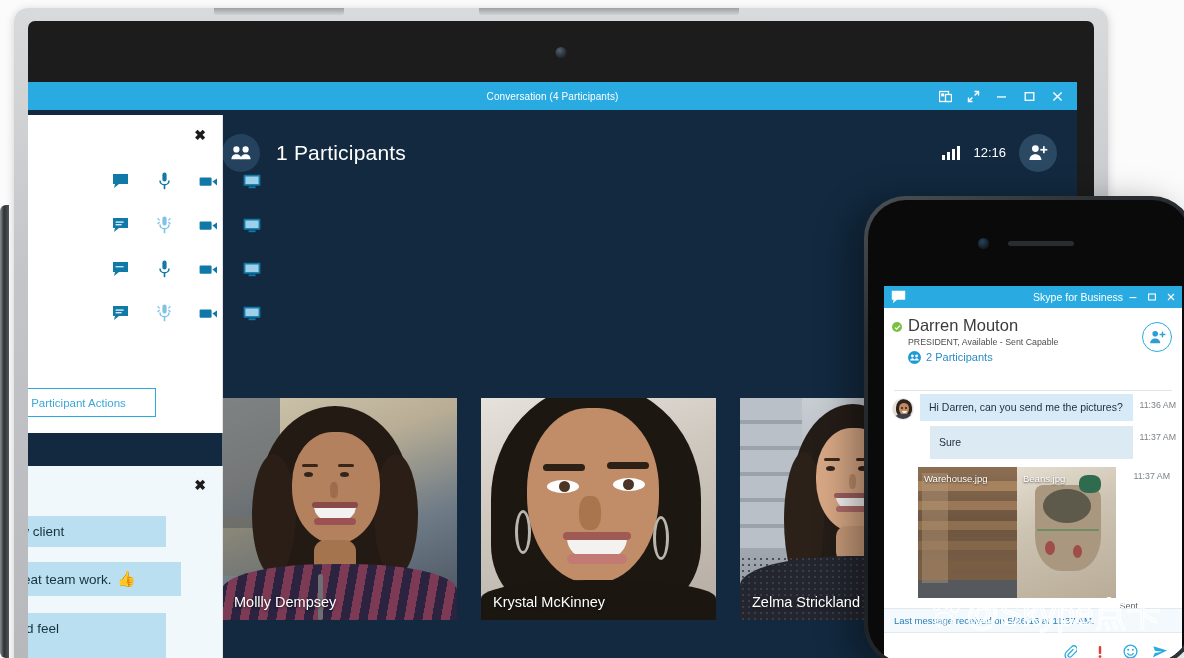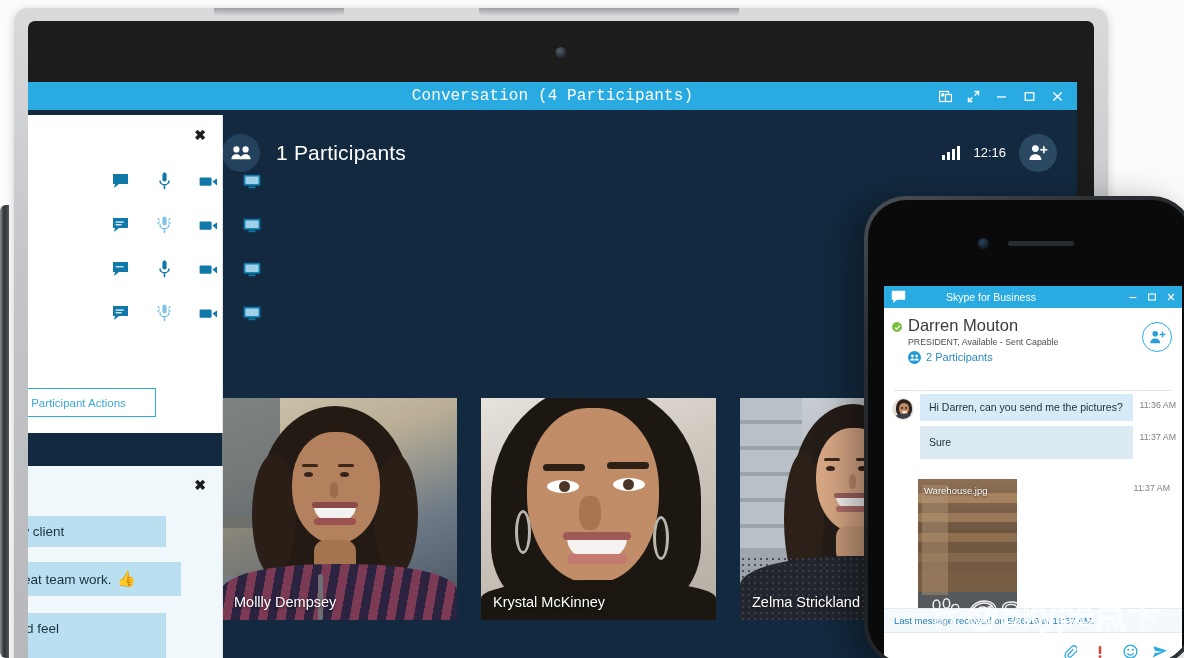--- a/index.html
+++ b/index.html
@@ -37,21 +37,21 @@
   #laptop-screen {
     position: absolute; left: 0px; top: 61px; width: 1049px; height: 597px;
     background: #12293f; overflow: hidden;
   }
 
   
   #titlebar {
     position: absolute; left: 0; top: 0; width: 100%; height: 28px;
     background: #29abe2; display: flex; align-items: center; justify-content: center;
   }
-  #titlebar-text { color: #fff; font-size: 16px; letter-spacing: .1px; font-family: Liberation Mono, monospace; }
+  #titlebar-text { color: #fff; font-size: 10px; letter-spacing: .1px; }
   #titlebar-controls { position: absolute; right: 6px; top: 0; height: 28px; display: flex; align-items: center; gap: 0px; }
   .tb-btn {
     width: 28px; height: 28px; display: flex; align-items: center; justify-content: center;
     color: #fff; font-size: 12px; cursor: pointer;
   }
   .tb-btn svg { display: block; }
 
   
   #conv-header {
     position: absolute; left: 0; top: 28px; width: 100%; height: 85px;
@@ -150,21 +150,21 @@
     position: absolute; left: 16px; top: 86px; width: 298px; height: 384px;
     background: #fff; overflow: hidden;
   }
 
   
   #p-titlebar {
     position: absolute; left: 0; top: 0; width: 100%; height: 22px; background: #29abe2;
     display: flex; align-items: center;
   }
   #p-titlebar-logo { margin-left: 6px; width: 16px; height: 16px; display: flex; align-items: center; justify-content: center; }
-  #p-titlebar-text { flex: 1; text-align: left; color: #fff; font-size: 10.5px; padding-left: 40px; }
+  #p-titlebar-text { flex: 1; text-align: right; color: #fff; font-size: 10.5px; padding-left: 40px; }
   #p-titlebar-controls { display: flex; align-items: center; gap: 0; margin-right: 2px; }
   .p-tb-btn { width: 19px; height: 22px; display: flex; align-items: center; justify-content: center; color: #fff; cursor: pointer; }
 
   
   #p-contact { position: absolute; left: 0; top: 22px; width: 100%; padding: 8px 12px 6px 10px; }
   #p-presence {
     position: absolute; left: 8px; top: 14px; width: 10px; height: 10px; border-radius: 50%;
     background: #7ac143; display: flex; align-items: center; justify-content: center;
   }
   #p-name { margin-left: 14px; font-size: 16.5px; color: #3b3b3b; font-weight: 400; line-height: 1.15; }
@@ -185,23 +185,23 @@
   #p-messages { position: absolute; left: 0; top: 108px; width: 100%; }
   .p-msg { position: relative; display: flex; align-items: flex-start; margin-bottom: 5px; padding: 0 6px 0 8px; }
   .p-avatar {
     width: 22px; height: 22px; border-radius: 50%; overflow: hidden; flex: 0 0 auto; margin-top: 4px;
     position: relative; background: #d9c6b5; border: 1px solid #eee;
   }
   .p-bubble {
     background: #d6eaf7; color: #1c2d38; font-size: 10.5px; line-height: 1.45;
     padding: 6px 9px; margin-left: 6px; flex: 1; position: relative;
   }
-  .p-bubble.plain { margin-left: 28px; }
+  .p-bubble.plain { margin-left: 38px; }
   .p-time { font-size: 8.8px; color: #7b8287; margin-left: 6px; margin-top: 6px; white-space: nowrap; flex: 0 0 auto; }
-  #p-images-row { position: relative; margin: 20px 6px 0 34px; display: flex; }
+  #p-images-row { position: relative; margin: 8px 6px 0 34px; display: flex; }
   .p-img { position: relative; width: 99px; height: 131px; overflow: hidden; }
   .p-img .cap { position: absolute; left: 6px; top: 6px; color: #fff; font-size: 9.5px; text-shadow: 0 1px 2px rgba(0,0,0,.6); }
   #p-images-time { position: absolute; right: 6px; top: 4px; font-size: 8.8px; color: #7b8287; }
   #p-sent { text-align: right; font-size: 9px; color: #5d6469; margin: 3px 44px 0 0; }
   #p-lastmsg {
     position: absolute; left: 0; bottom: 38px; width: 100%; padding: 6px 10px;
     border-top: 1px solid #e3e9ed; color: #2b7fb5; font-size: 9.5px; background: #f3f9fc;
   }
   #p-compose {
     position: absolute; left: 0; bottom: 0; width: 100%; height: 38px; background: #fff;
@@ -616,20 +616,30 @@
               <div style="position:absolute;inset:0;background:linear-gradient(180deg,#8d6f53 0%,#6d5540 40%,#7d6148 100%);"></div>
               <div style="position:absolute;left:0;top:14px;width:100%;height:10px;background:#a6825f;"></div>
               <div style="position:absolute;left:0;top:34px;width:100%;height:9px;background:#9a7857;"></div>
               <div style="position:absolute;left:0;top:54px;width:100%;height:9px;background:#8e6f50;"></div>
               <div style="position:absolute;left:0;top:74px;width:100%;height:9px;background:#84664a;"></div>
               <div style="position:absolute;left:0;top:94px;width:100%;height:9px;background:#7a5e44;"></div>
               <div style="position:absolute;left:0;bottom:0;width:100%;height:18px;background:#55585c;"></div>
               <div style="position:absolute;left:4px;top:6px;width:26px;height:110px;background:rgba(180,150,120,.45);"></div>
               <div class="cap">Warehouse.jpg</div>
             </div>
+            <div class="p-img">
+              <div style="position:absolute;inset:0;background:linear-gradient(160deg,#e4ddd0 0%,#cdc3b2 40%,#b9ad98 100%);"></div>
+              <div style="position:absolute;left:18px;top:18px;width:66px;height:86px;background:#a9987f;border-radius:8px 14px 40% 40%;"></div>
+              <div style="position:absolute;left:26px;top:22px;width:48px;height:34px;background:#5e5a4b;border-radius:50%;"></div>
+              <div style="position:absolute;left:62px;top:8px;width:22px;height:18px;background:#2e6b4f;border-radius:40%;"></div>
+              <div style="position:absolute;left:28px;top:74px;width:10px;height:14px;background:#9c3b3b;border-radius:50%;opacity:.8;"></div>
+              <div style="position:absolute;left:56px;top:78px;width:9px;height:13px;background:#9c3b3b;border-radius:50%;opacity:.8;"></div>
+              <div style="position:absolute;left:20px;top:62px;width:62px;height:2px;background:#6e8f63;"></div>
+              <div class="cap">Beans.jpg</div>
+            </div>
             <div id="p-images-time">11:37 AM</div>
           </div>
 
           <div id="p-sent">Sent</div>
         </div>
 
         <div id="p-lastmsg">Last message received on 5/26/16 at 11:37 AM.</div>
 
         <div id="p-compose">
           <div class="p-compose-icon">

